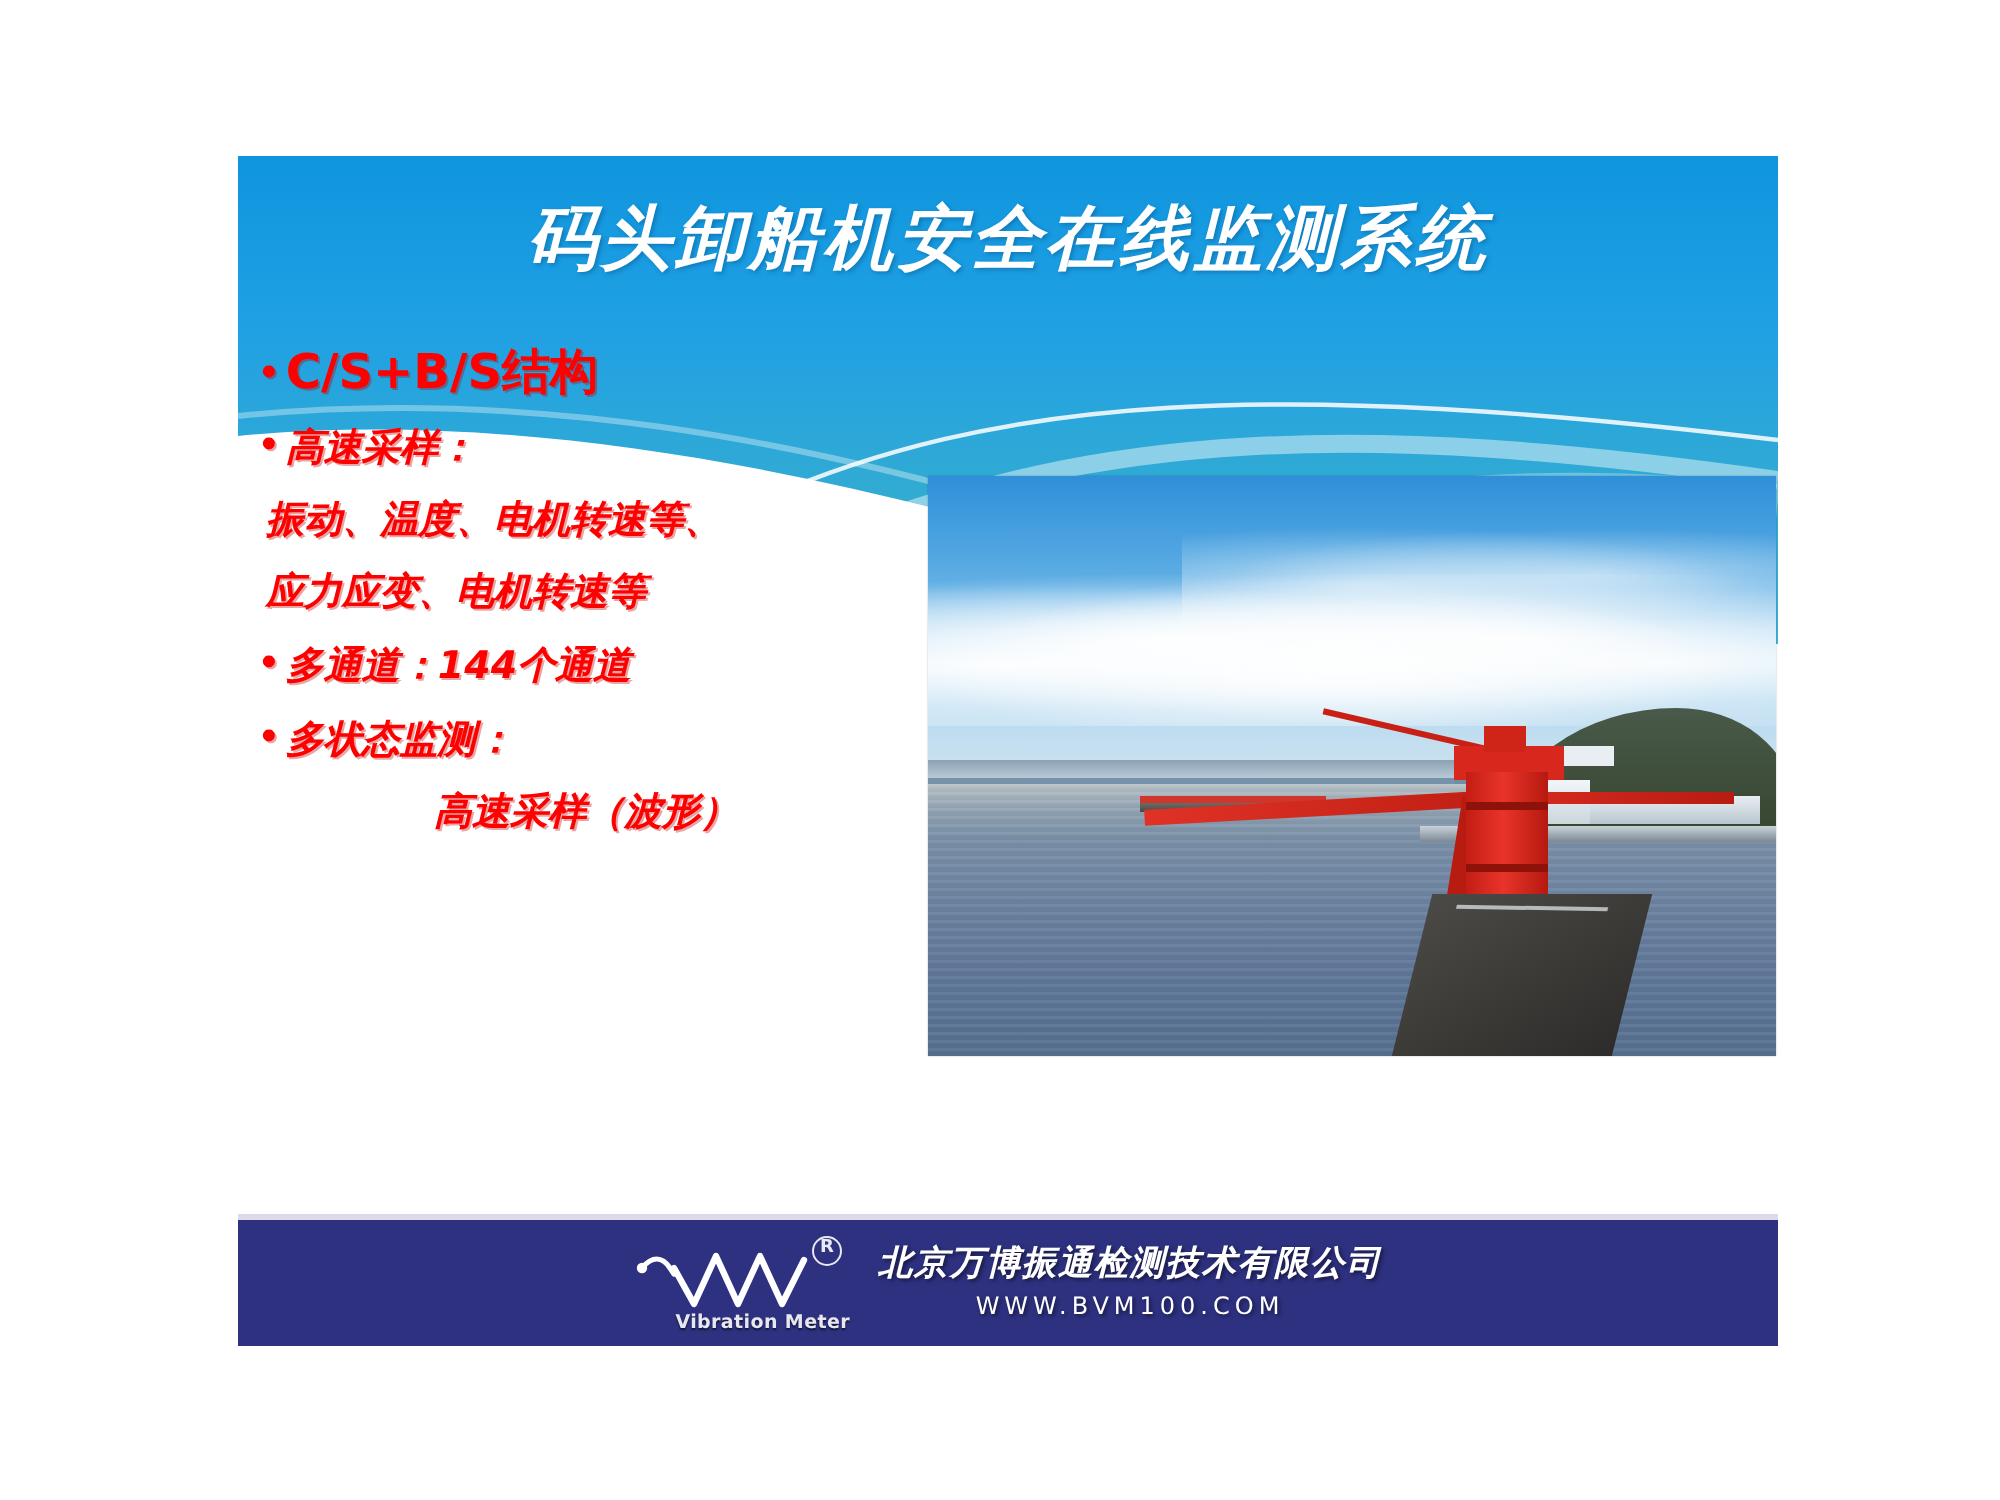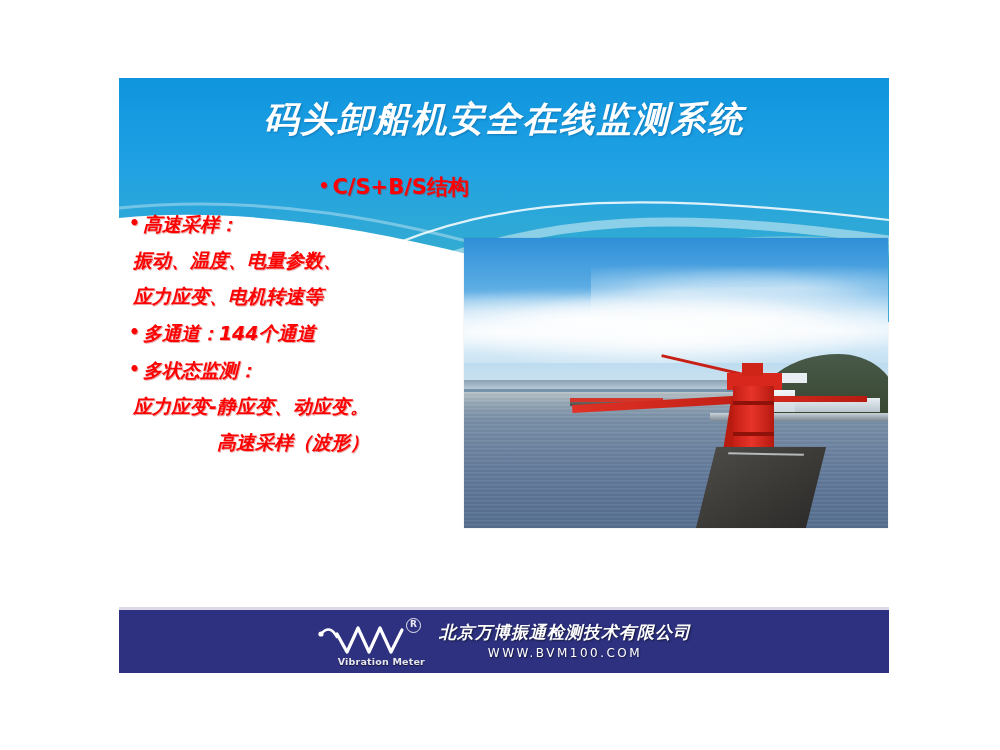--- a/index.html
+++ b/index.html
@@ -93,23 +93,22 @@
   }
   .b-line.bullet::before {
     content: "\2022";
     display: inline-block;
     margin-right: 3px;
     font-size: 17px;
     vertical-align: 2px;
   }
   .b-line.latin {
     font-style: normal;
-    font-size: 21px;
+    font-size: 24px;
     letter-spacing: 0px;
-    text-align: right;
   }
   .b-line.indent {
     padding-left: 88px;
   }
   .b-line.sub {
     padding-left: 4px;
   }
 
   
   #photo {
@@ -343,25 +342,24 @@
       <path d="M430,205 C540,170 640,158 770,172" fill="none" stroke="#ffffff" stroke-opacity="0.3" stroke-width="16"></path>
       <path d="M0,130 C140,116 280,140 420,184" fill="none" stroke="#ffffff" stroke-opacity="0.35" stroke-width="3"></path>
     </svg>
   </div>
 
   <div id="title-text" style="left:115px;">码头卸船机安全在线监测系统</div>
 
   <div id="bullets">
     <div class="b-line bullet latin">C/S+B/S结构</div>
     <div class="b-line bullet">高速采样：</div>
-    <div class="b-line sub">振动、温度、电量参数、</div>
+    <div class="b-line sub">振动、温度、电机转速等、</div>
     <div class="b-line sub">应力应变、电机转速等</div>
     <div class="b-line bullet">多通道：144个通道</div>
     <div class="b-line bullet">多状态监测：</div>
-    <div class="b-line sub">应力应变-静应变、动应变。</div>
     <div class="b-line indent">高速采样（波形）</div>
   </div>
 
   <div id="photo">
     <div class="sky"></div>
     <div class="cloudband2"></div>
     <div class="cloudband"></div>
     <div class="farland"></div>
     <div class="sea"></div>
     <div class="hill"></div>

